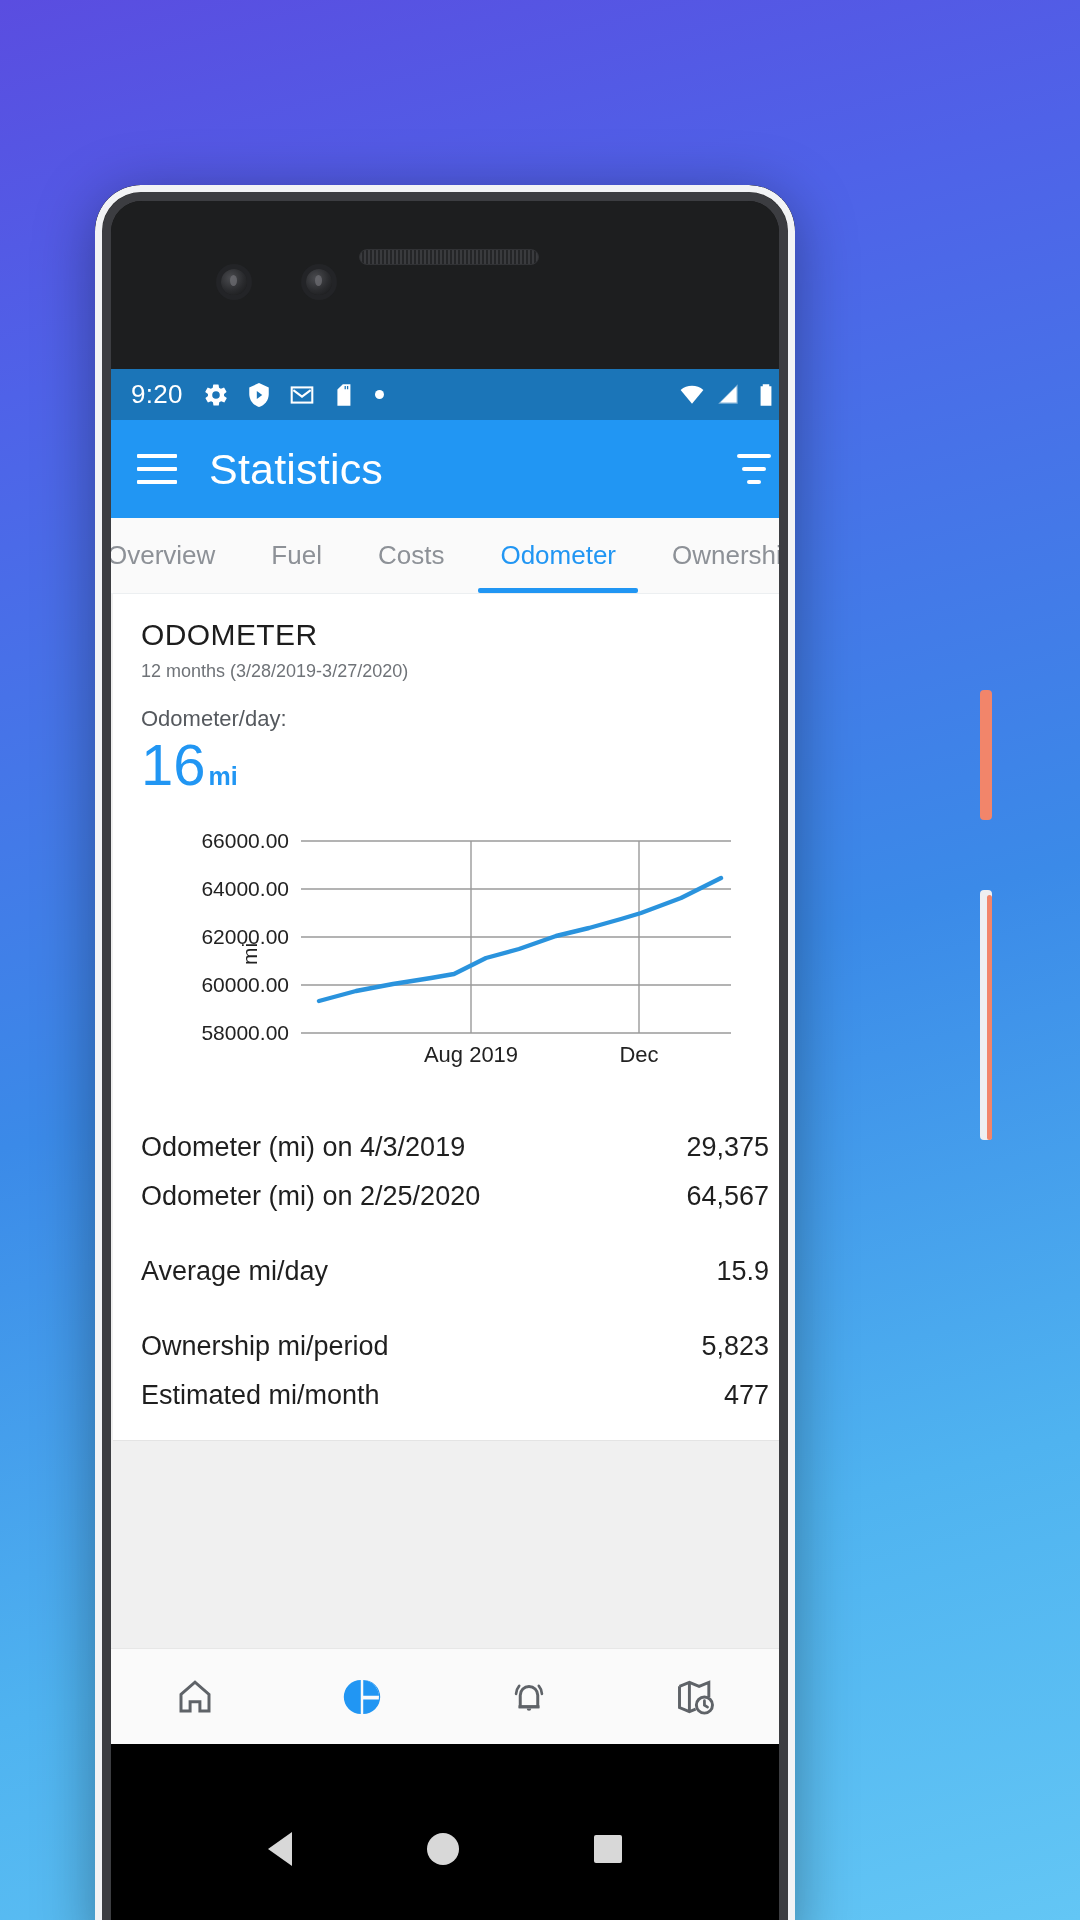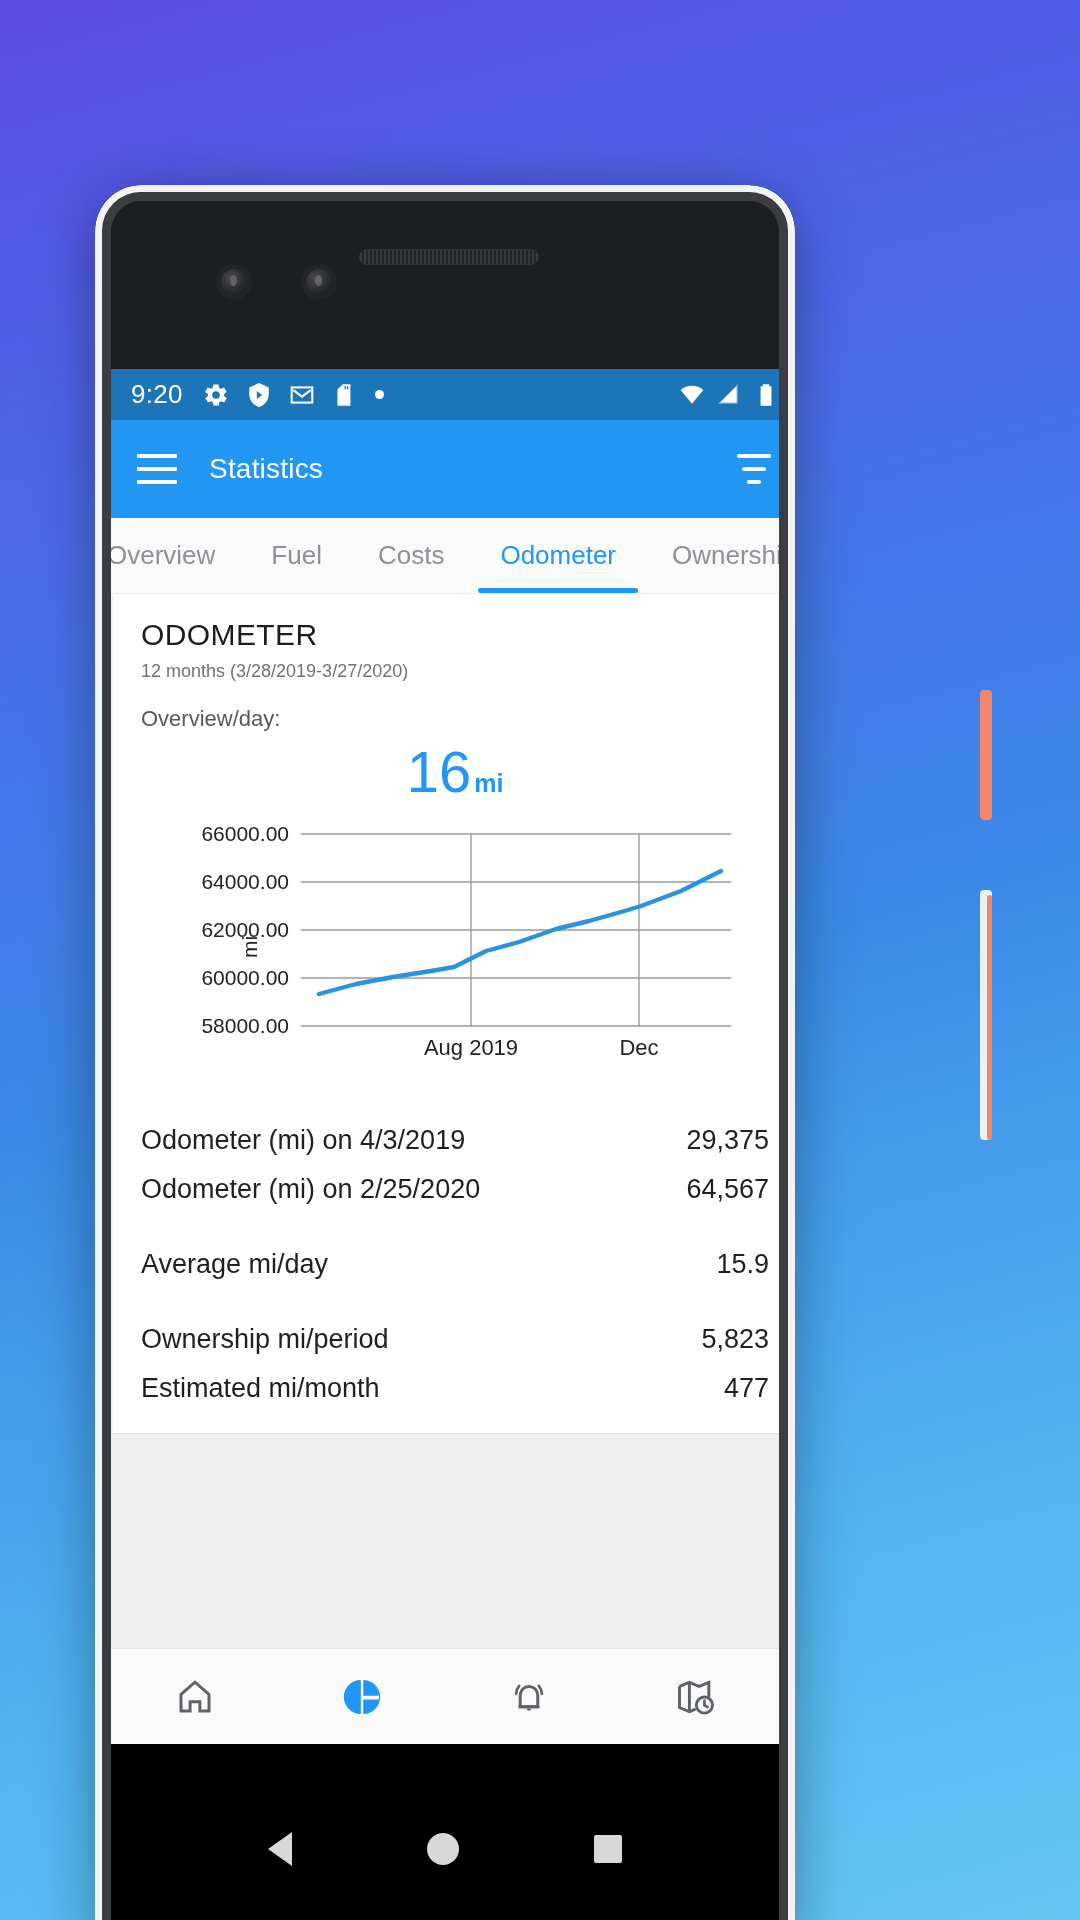--- a/index.html
+++ b/index.html
@@ -84,21 +84,21 @@
   .sb-dot { width: 9px; height: 9px; border-radius: 50%; background: #fff; }
 
   
   .appbar {
     height: 98px; background: #2196f3;
     display: flex; align-items: center; padding: 0 26px;
   }
   .hamburger { width: 40px; height: 30px; display: flex; flex-direction: column; justify-content: space-between; cursor: pointer; }
   .hamburger i { display: block; height: 4px; background: #fff; border-radius: 1px; }
   .appbar-title {
-    color: #fff; font-size: 28px; font-weight: 500; margin-left: 32px; letter-spacing: .2px;
+    color: #fff; font-size: 43px; font-weight: 500; margin-left: 32px; letter-spacing: .2px;
   }
   .filter-icon { margin-left: auto; width: 38px; height: 30px; display: flex; flex-direction: column; align-items: center; justify-content: space-between; cursor: pointer; }
   .filter-icon i { display: block; height: 4px; background: #fff; border-radius: 2px; }
   .filter-icon i:nth-child(1){ width: 34px; }
   .filter-icon i:nth-child(2){ width: 24px; }
   .filter-icon i:nth-child(3){ width: 14px; }
 
   
   .tabs {
     height: 76px; background: #fafafa;
@@ -121,26 +121,26 @@
   
   .content { background: #f0f0f0; height: 1150px; position: relative; }
   .card {
     margin: 0 2px; background: #fff;
     border-bottom: 1px solid #e4e4e4;
     padding: 24px 28px 26px 28px;
   }
   .card-title { font-size: 30px; color: #1d1d1d; letter-spacing: .4px; }
   .card-sub { font-size: 18px; color: #6f7378; margin-top: 9px; }
   .avg-label { font-size: 22px; color: #55595e; margin-top: 24px; }
-  .avg-row { display: flex; align-items: baseline; margin-top: 10px; justify-content: center; }
+  .avg-row { display: flex; align-items: baseline; margin-top: 3px; }
   .avg-num { font-size: 58px; color: #2196f3; font-weight: 400; line-height: 1.05; }
   .avg-unit { font-size: 25px; color: #2196f3; font-weight: 600; margin-left: 3px; }
 
   
-  .chart-wrap { position: relative; height: 265px; margin-top: 16px; }
+  .chart-wrap { position: relative; height: 265px; margin-top: 30px; }
   .chart-svg { display: block; }
 
   
   .stat-group { margin-top: 26px; }
   .stat-row {
     display: flex; justify-content: space-between; align-items: baseline;
     font-size: 27px; color: #1f1f1f; padding: 3px 0;
   }
   .stat-row .label { color: #1f1f1f; margin-top: 12px; }
   .stat-row .value { color: #1f1f1f; }
@@ -251,21 +251,21 @@
           </div>
         <div class="tab">
             <span>Ownership</span>
           </div>
       </div>
 
       <div class="content">
         <div class="card">
           <div class="card-title">ODOMETER</div>
           <div class="card-sub">12 months (3/28/2019-3/27/2020)</div>
-          <div class="avg-label">Overview/day:</div>
+          <div class="avg-label">Odometer/day:</div>
           <div class="avg-row">
             <span class="avg-num">16</span>
             <span class="avg-unit">mi</span>
           </div>
 
           <div class="chart-wrap">
             <svg class="chart-svg" width="612" height="265" viewBox="0 0 612 265">
 
               <text x="148" y="22" text-anchor="end" font-family="Liberation Sans, sans-serif" font-size="21" fill="#222">66000.00</text>
               <text x="148" y="70" text-anchor="end" font-family="Liberation Sans, sans-serif" font-size="21" fill="#222">64000.00</text>

